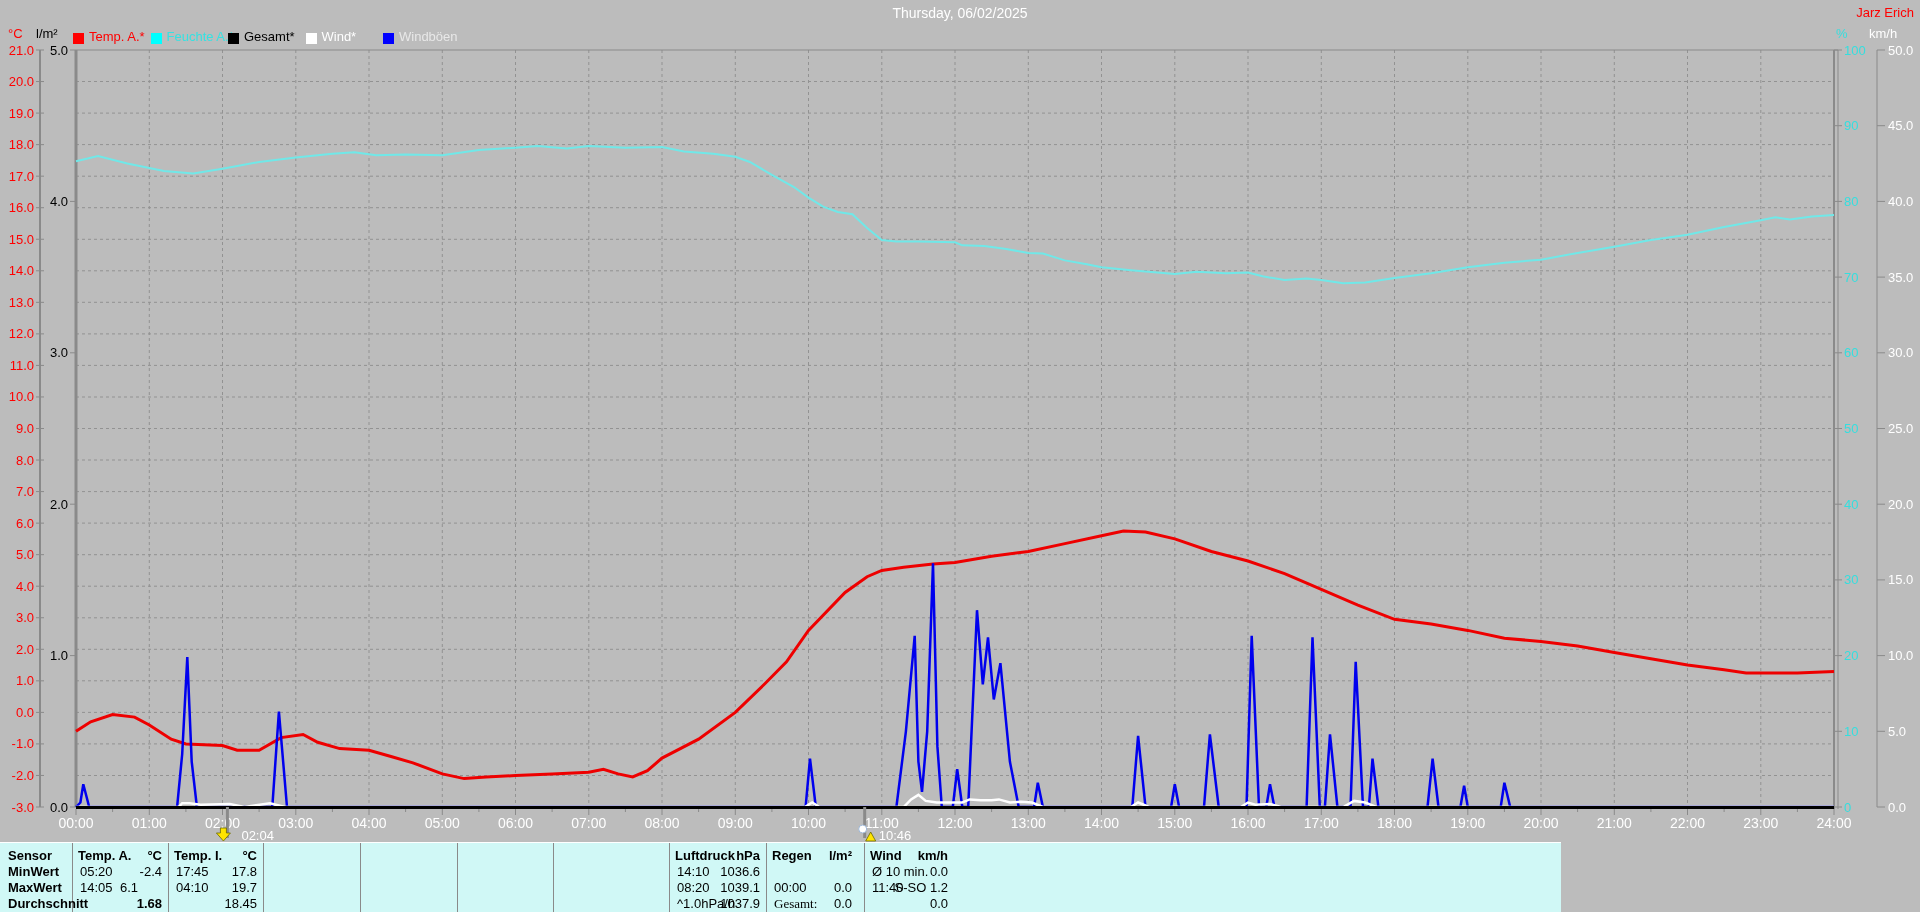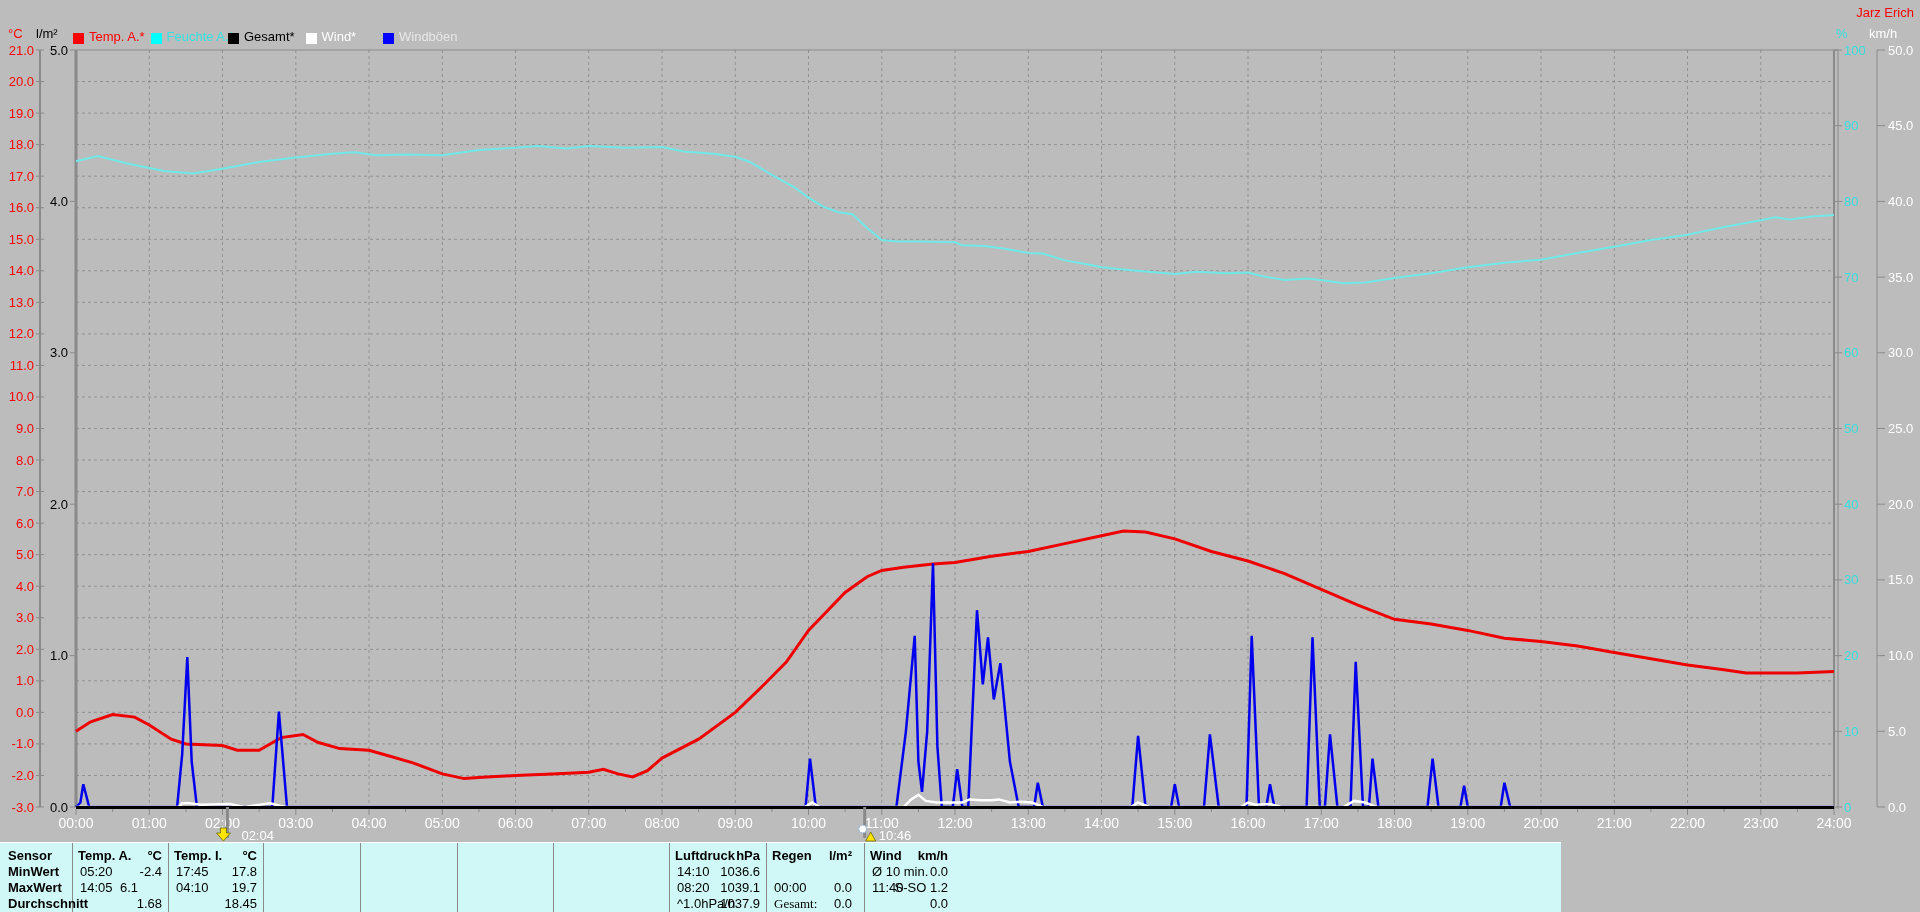--- a/index.html
+++ b/index.html
@@ -265,20 +265,21 @@
       <line x1="1834.0" y1="809" x2="1834.0" y2="815" stroke="#8a8a8a"></line>
       <text x="1834.0" y="828" text-anchor="middle" font-size="14" fill="#fff">24:00</text>
       <line x1="227.40775000000002" y1="807" x2="227.40775000000002" y2="838" stroke="#8a8a8a" stroke-width="3"></line>
       <path d="M 220.40775000000002 828 h6 v5 h4 l-7 8 l-7 -8 h4 z" fill="#ffe400" stroke="#6a6a00" stroke-width="0.8"></path>
       <text x="241.40775000000002" y="840" font-size="13" fill="#fff">02:04</text>
       <line x1="864.6827499999999" y1="807" x2="864.6827499999999" y2="838" stroke="#8a8a8a" stroke-width="3"></line>
       <circle cx="862.6827499999999" cy="829" r="4" fill="#ffffff" stroke="#9fb8d8"></circle>
       <path d="M 865.6827499999999 841 h10 l-5 -9 z" fill="#ffe400" stroke="#6a6a00" stroke-width="0.8"></path>
       <text x="878.6827499999999" y="840" font-size="13" fill="#fff">10:46</text>
     </svg>
+  <div class="abs" id="title">Thursday, 06/02/2025</div>
   <div class="abs" id="author">Jarz Erich</div>
   <div class="abs unit" id="unit-temp">°C</div>
   <div class="abs unit" id="unit-rain">l/m²</div>
   <div class="abs unit" id="unit-hum">%</div>
   <div class="abs unit" id="unit-wind">km/h</div>
   <div id="legend">
       <div class="legend-item" style="left: 73px;">
         <span class="legend-swatch" style="background: rgb(255, 0, 0);"></span>
         <span style="color: rgb(255, 0, 0);">Temp. A.*</span>
       </div>
@@ -312,21 +313,21 @@
       <div class="tcell bold" style="left: 8px; top: 5px;">Sensor</div>
       <div class="tcell bold" style="left: 8px; top: 21px;">MinWert</div>
       <div class="tcell bold" style="left: 8px; top: 37px;">MaxWert</div>
       <div class="tcell bold" style="left: 8px; top: 53px;">Durchschnitt</div>
       <div class="tcell bold" style="left: 78px; top: 5px;">Temp. A.</div>
       <div class="tcell bold" style="left: 72px; width: 90px; text-align: right; top: 5px;">°C</div>
       <div class="tcell" style="left: 80px; top: 21px;">05:20</div>
       <div class="tcell" style="left: 72px; width: 90px; text-align: right; top: 21px;">-2.4</div>
       <div class="tcell" style="left: 80px; top: 37px;">14:05</div>
       <div class="tcell" style="left: 72px; width: 90px; text-align: center; top: 37px; padding-left: 12px;">6.1</div>
-      <div class="tcell" style="left: 72px; width: 90px; text-align: right; top: 53px;">1.68</div>
+      <div class="tcell" style="left: 72px; width: 90px; text-align: right; top: 53px; font-weight: bold;">1.68</div>
       <div class="tcell bold" style="left: 174px; top: 5px;">Temp. I.</div>
       <div class="tcell bold" style="left: 168px; width: 89px; text-align: right; top: 5px;">°C</div>
       <div class="tcell" style="left: 176px; top: 21px;">17:45</div>
       <div class="tcell" style="left: 168px; width: 89px; text-align: right; top: 21px;">17.8</div>
       <div class="tcell" style="left: 176px; top: 37px;">04:10</div>
       <div class="tcell" style="left: 168px; width: 89px; text-align: right; top: 37px;">19.7</div>
       <div class="tcell" style="left: 168px; width: 89px; text-align: right; top: 53px;">18.45</div>
       <div class="tcell bold" style="left: 675px; top: 5px;">Luftdruck</div>
       <div class="tcell bold" style="left: 669px; width: 91px; text-align: right; top: 5px;">hPa</div>
       <div class="tcell" style="left: 677px; top: 21px;">14:10</div>

